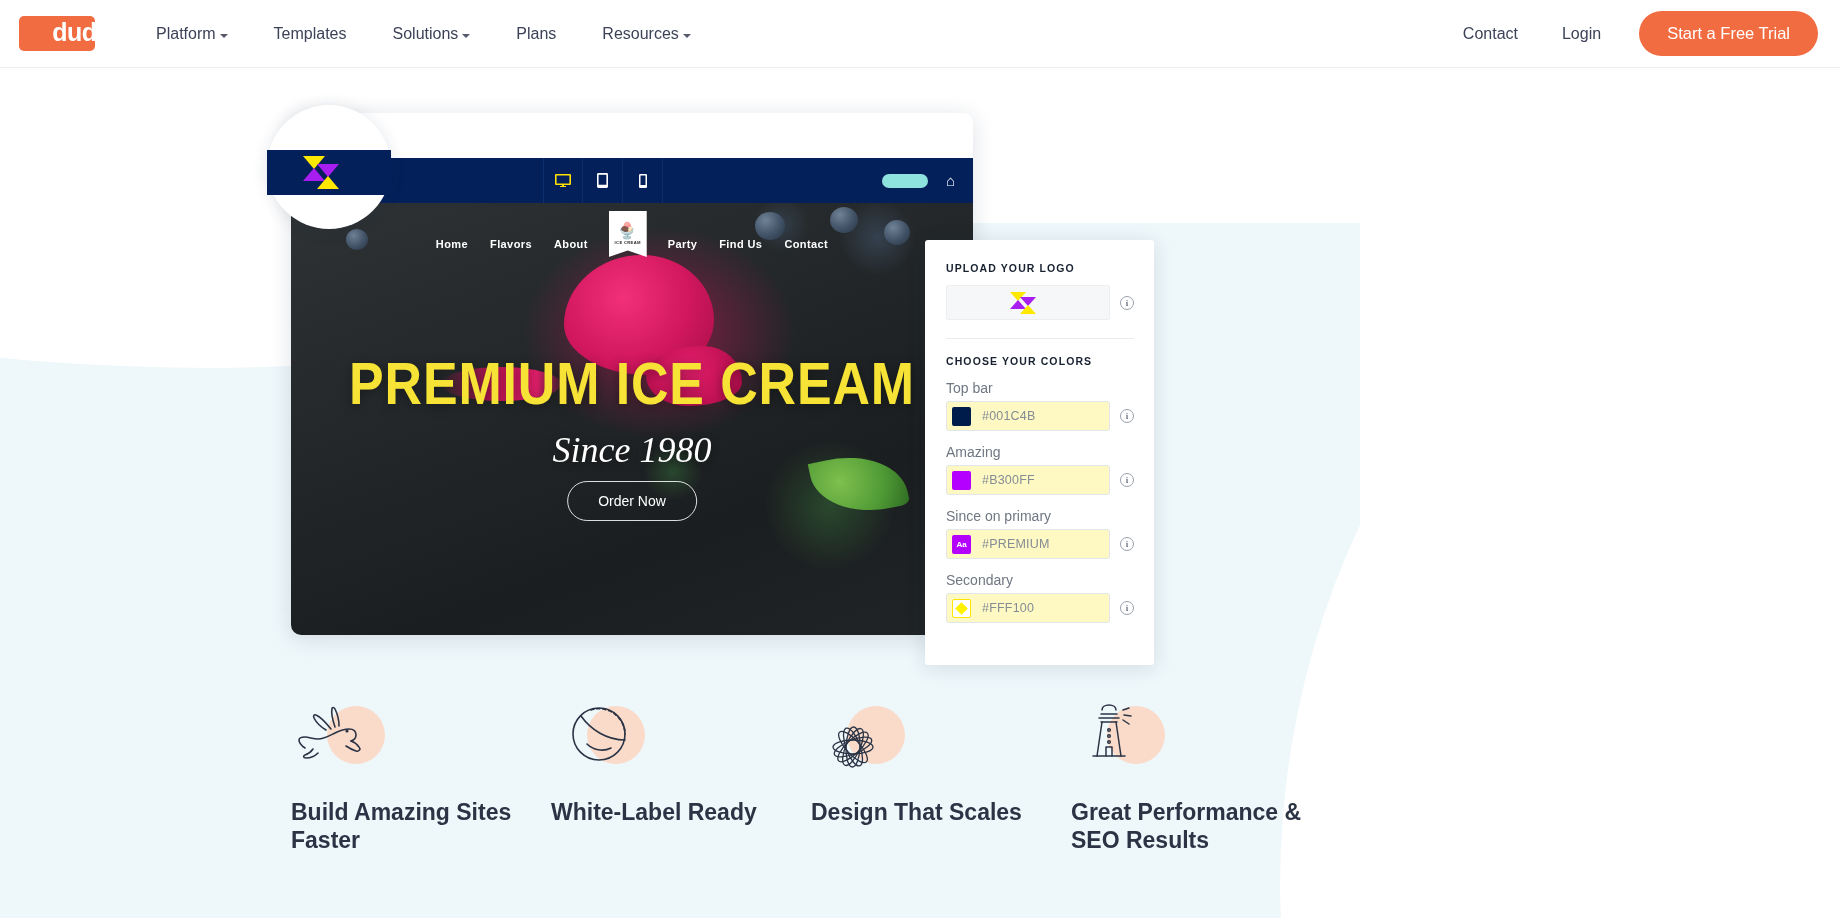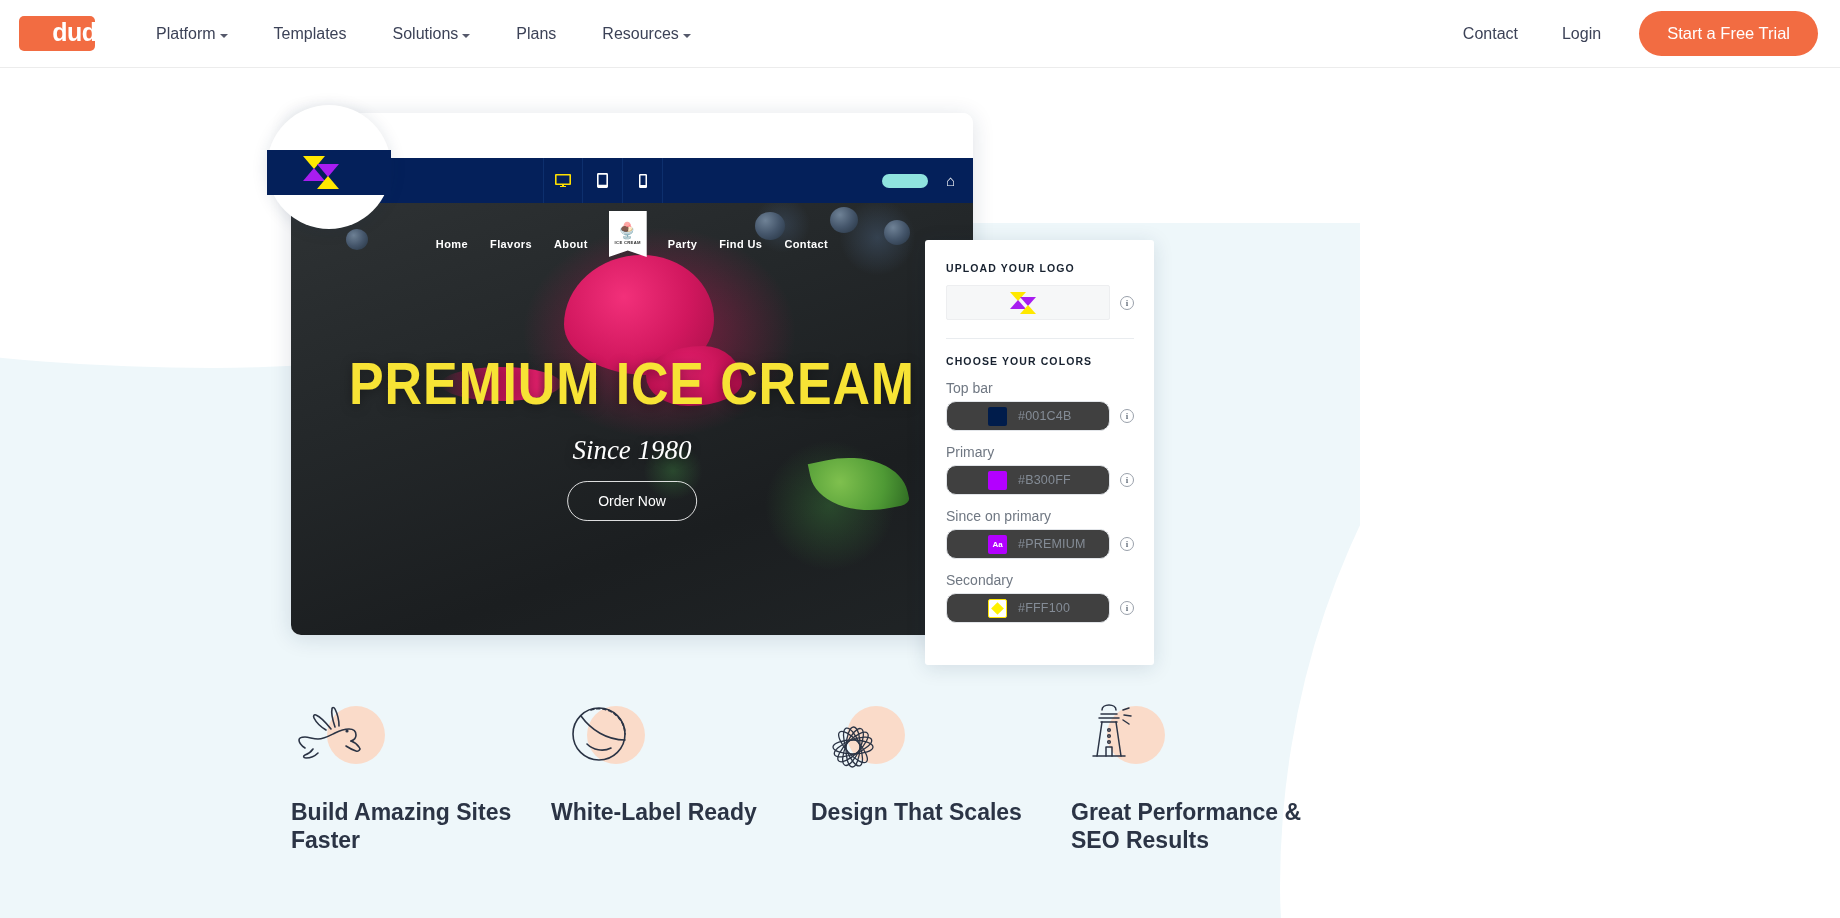--- a/index.html
+++ b/index.html
@@ -202,24 +202,24 @@
     position: absolute; left: 0; right: 0; top: 152px;
     text-align: center; color: #f7e335;
     font-family: "Liberation Sans Narrow", "Liberation Sans", sans-serif;
     font-size: 59px; font-weight: 700;
     letter-spacing: 1px; line-height: 1;
     transform: scaleX(.88); transform-origin: center;
     text-shadow: 0 2px 12px rgba(0,0,0,.35);
     z-index: 5;
   }
   .hero-sub {
-    position: absolute; left: 0; right: 0; top: 232px;
+    position: absolute; left: 0; right: 0; top: 226px;
     text-align: center; color: #fff;
     font-family: "Liberation Serif", serif;
-    font-style: italic; font-size: 27px;
+    font-style: italic; font-size: 36px;
     text-shadow: 0 2px 10px rgba(0,0,0,.45);
     z-index: 5;
   }
   .hero-cta {
     position: absolute; left: 50%; top: 278px;
     transform: translateX(-50%);
     border: 1px solid rgba(255,255,255,.85);
     border-radius: 22px;
     padding: 11px 30px;
     color: #fff; font-size: 14px;
@@ -288,22 +288,22 @@
     font-size: 9px; font-weight: 700;
     display: flex; align-items: center; justify-content: center;
     margin-left: 10px; cursor: pointer; flex: 0 0 auto;
     font-family: "Liberation Serif", serif;
   }
   .divider { height: 1px; background: #e9ecef; margin: 18px 0 16px 0; }
   .field-label { font-size: 14px; color: #6f7782; margin: 13px 0 5px 0; }
   .field-row { display: flex; align-items: center; }
   .color-input {
     width: 171px; height: 30px;
-    border: 1px solid #e2e5e9; border-radius: 10px;
-    display: flex; align-items: center; background: #404040; padding-left: 36px;
+    border: 1px solid #e2e5e9; border-radius: 3px;
+    display: flex; align-items: center; background: #fef9c3;
   }
   .swatch {
     width: 19px; height: 19px; margin-left: 5px;
     border-radius: 2px; flex: 0 0 auto;
     display: flex; align-items: center; justify-content: center;
     font-size: 8px; font-weight: 700; color: #fff;
   }
   .swatch.outlined { border: 1.5px solid #ffe600; background: #fff !important; }
   .diamond {
     width: 9px; height: 9px; background: #fff100;
@@ -463,21 +463,21 @@
 
     <div class="field-label">Top bar</div>
     <div class="field-row">
       <div class="color-input">
         <span class="swatch" style="background:#001C4B;"></span>
         <span class="color-val">#001C4B</span>
       </div>
       <div class="info">i</div>
     </div>
 
-    <div class="field-label">Primary</div>
+    <div class="field-label">Amazing</div>
     <div class="field-row">
       <div class="color-input">
         <span class="swatch" style="background:#B300FF;"></span>
         <span class="color-val">#B300FF</span>
       </div>
       <div class="info">i</div>
     </div>
 
     <div class="field-label">Since on primary</div>
     <div class="field-row">

